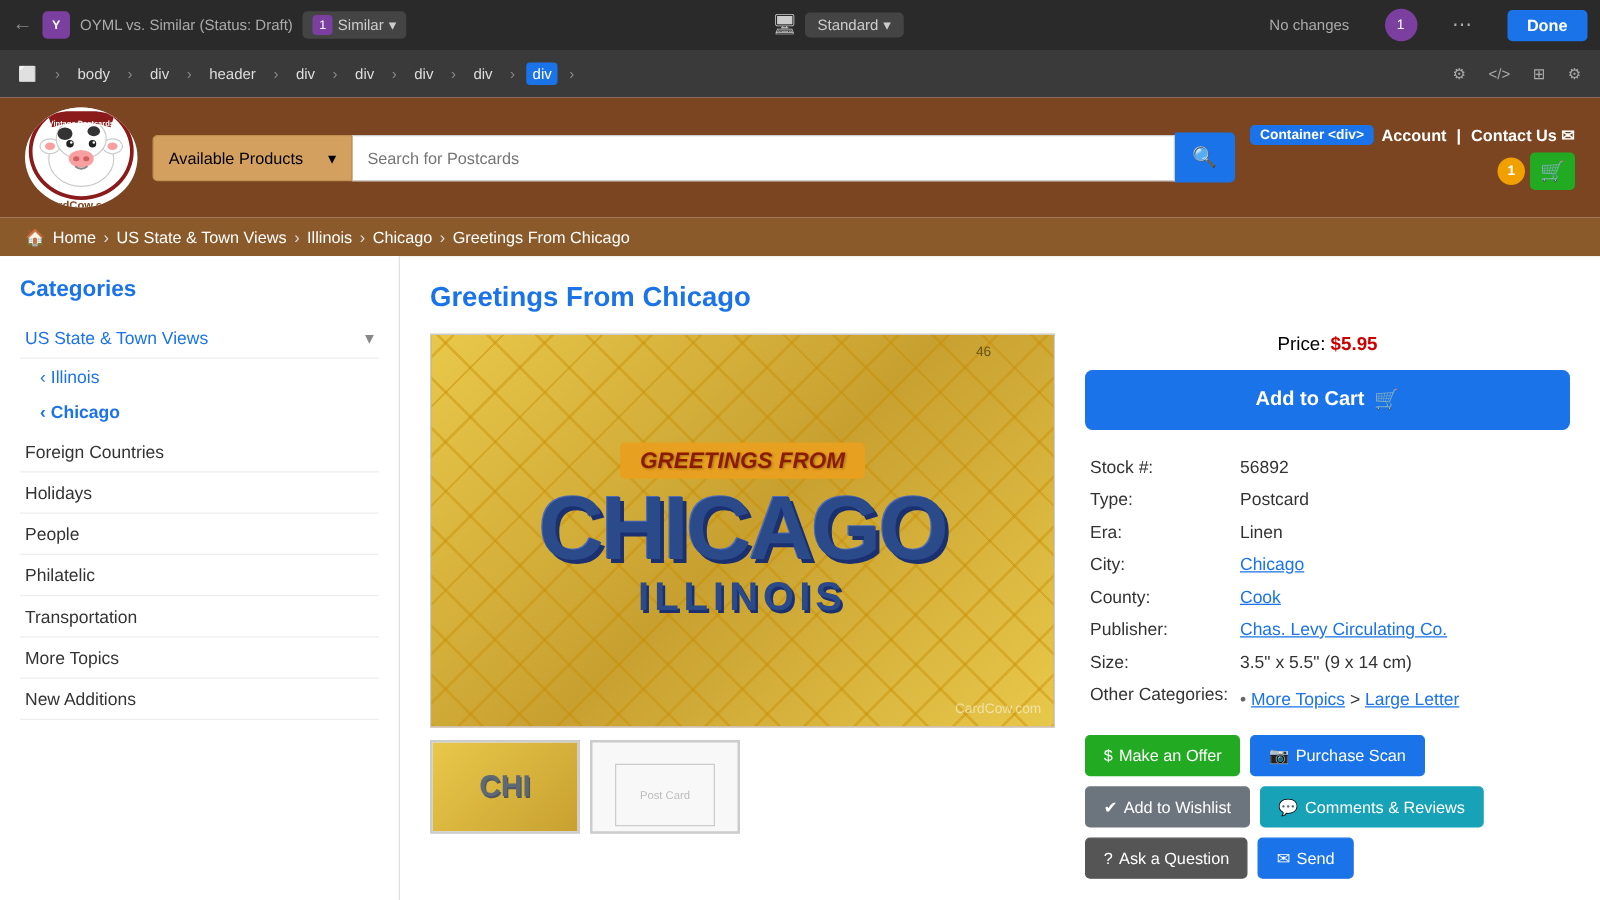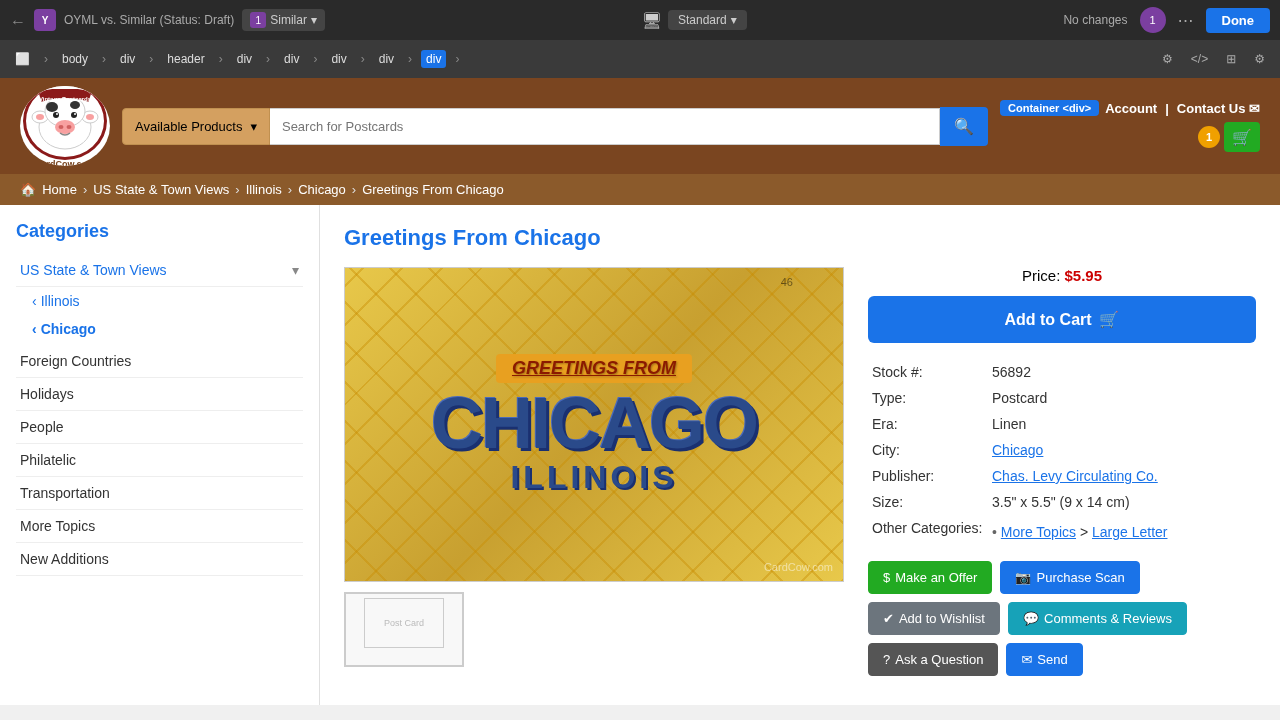--- a/index.html
+++ b/index.html
@@ -59,21 +59,21 @@
     .dev-toolbar .standard-btn {
       background: #444;
       border-radius: 4px;
       padding: 3px 10px;
       display: flex; align-items: center; gap: 4px;
       cursor: pointer;
     }
     .dev-toolbar .right-section {
       display: flex;
       align-items: center;
-      gap: 12px;
+      gap: 28px;
     }
     .dev-toolbar .no-changes {
       color: #aaa;
     }
     .dev-toolbar .notif-btn {
       background: #7b3fa0;
       border-radius: 50%;
       width: 26px; height: 26px;
       display: flex; align-items: center; justify-content: center;
       color: white; font-size: 11px; cursor: pointer;
@@ -149,21 +149,21 @@
       gap: 0;
     }
     .site-header .available-btn {
       background: #d4a060;
       border: 1px solid #c09050;
       border-radius: 4px 0 0 4px;
       padding: 10px 12px;
       cursor: pointer;
       white-space: nowrap;
       font-size: 13px;
-      display: flex; align-items: center; gap: 8px;
+      display: flex; align-items: center; gap: 20px;
     }
     .site-header .search-input {
       flex: 1;
       padding: 10px 12px;
       border: 1px solid #ccc;
       border-left: none;
       font-size: 13px;
       outline: none;
     }
     .site-header .search-btn {
@@ -338,21 +338,20 @@
       background: #e8a020;
       color: #8b1a00;
       font-size: 18px;
       font-weight: bold;
       font-style: italic;
       padding: 4px 16px;
       border-radius: 4px;
       display: inline-block;
       margin-bottom: 4px;
       text-shadow: 1px 1px 2px rgba(0,0,0,0.3);
-      text-decoration: underline;
     }
     .postcard-chicago {
       font-size: 72px;
       font-weight: 900;
       color: #2a4a8a;
       text-shadow: 3px 3px 0 #1a3070, -1px -1px 0 #4a6aba;
       letter-spacing: -2px;
       line-height: 1;
       position: relative;
     }
@@ -389,21 +388,21 @@
       border: 2px solid #ccc;
       cursor: pointer;
       overflow: hidden;
     }
     .thumb-front {
       background: linear-gradient(135deg, #e8c84a, #c8a030);
       display: flex; align-items: center; justify-content: center;
     }
     .thumb-back {
       background: #f8f8f8;
-      display: flex; align-items: flex-start; justify-content: center;
+      display: flex; align-items: flex-end; justify-content: center;
     }
 
     
     .product-info {
       flex: 1;
     }
     .price-section {
       text-align: center;
       margin-bottom: 12px;
       font-size: 15px;
@@ -718,20 +717,23 @@
               <div class="postcard-greetings">GREETINGS FROM</div>
               <div class="postcard-chicago">CHICAGO</div>
               <div class="postcard-illinois">ILLINOIS</div>
             </div>
             <div class="watermark">CardCow.com</div>
             <div class="postcard-num">46</div>
           </div>
         </div>
 
         <div class="thumbnails">
+          <div class="thumb thumb-front">
+            <div style="font-size:24px;font-weight:900;color:#2a4a8a;text-shadow:1px 1px 0 #1a3070;opacity:0.7;">CHI</div>
+          </div>
           <div class="thumb thumb-back">
             <div style="text-align:center;font-size:9px;color:#999;padding:4px;">
               <div style="border:1px solid #ccc;width:80px;height:50px;margin:auto;display:flex;align-items:center;justify-content:center;color:#bbb;">Post Card</div>
             </div>
           </div>
         </div>
       </div>
 
       <div class="product-info">
         <div class="price-section">
@@ -754,20 +756,24 @@
             <td>Type:</td>
             <td>Postcard</td>
           </tr>
           <tr>
             <td>Era:</td>
             <td>Linen</td>
           </tr>
           <tr>
             <td>City:</td>
             <td><a href="#">Chicago</a></td>
+          </tr>
+          <tr>
+            <td>County:</td>
+            <td><a href="#">Cook</a></td>
           </tr>
           <tr>
             <td>Publisher:</td>
             <td><a href="#">Chas. Levy Circulating Co.</a></td>
           </tr>
           <tr>
             <td>Size:</td>
             <td>3.5" x 5.5" (9 x 14 cm)</td>
           </tr>
           <tr>

